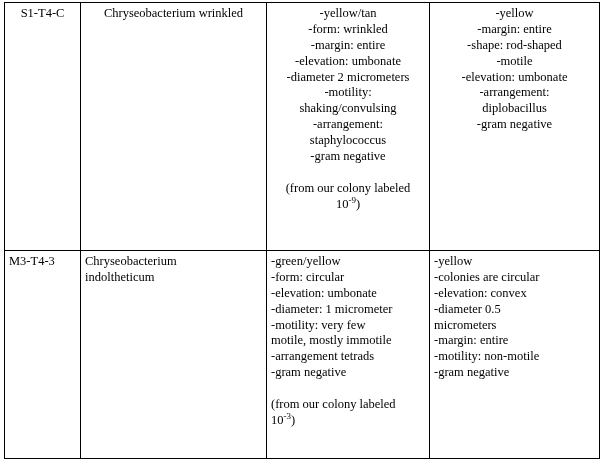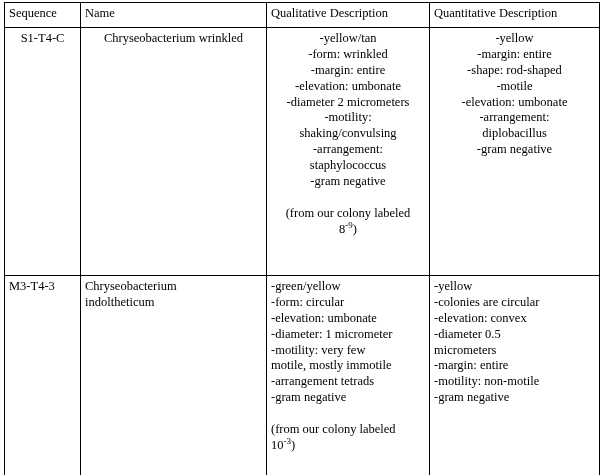--- a/index.html
+++ b/index.html
@@ -63,42 +63,36 @@
 
 <div class="page">
   <table class="data-table">
     <colgroup>
       <col class="c-seq">
       <col class="c-name">
       <col class="c-qual">
       <col class="c-quant">
     </colgroup>
     <tbody>
-      <tr class="hdr">
-        <td>Sequence</td>
-        <td>Name</td>
-        <td>Qualitative Description</td>
-        <td>Quantitative Description</td>
-      </tr>
       <tr class="row-1">
         <td class="cell-lines">S1-T4-C</td>
         <td class="cell-lines">Chryseobacterium wrinkled</td>
         <td class="cell-lines"><span>-yellow/tan
 -form: wrinkled
 -margin: entire
 -elevation: umbonate
 -diameter 2 micrometers
 -motility:
 shaking/convulsing
 -arrangement:
 staphylococcus
 -gram negative
 
 (from our colony labeled
-8</span><sup>-9</sup><span>)</span></td>
+10</span><sup>-9</sup><span>)</span></td>
         <td class="cell-lines">-yellow
 -margin: entire
 -shape: rod-shaped
 -motile
 -elevation: umbonate
 -arrangement:
 diplobacillus
 -gram negative</td>
       </tr>
       <tr class="row-2">

